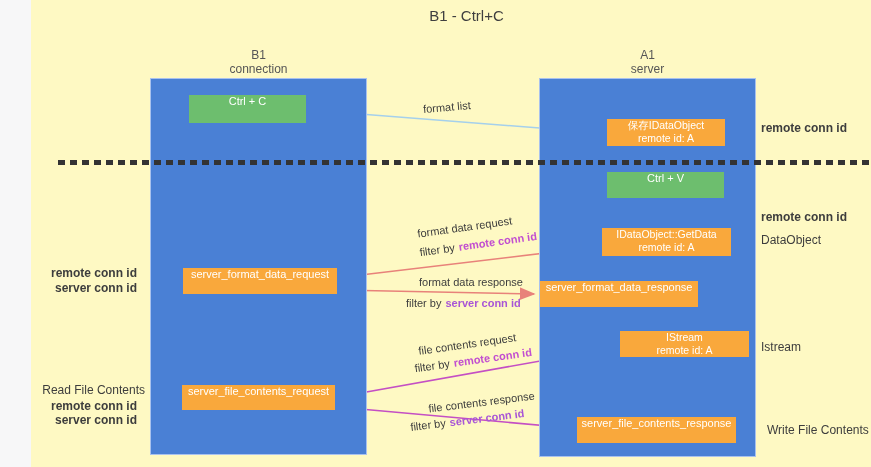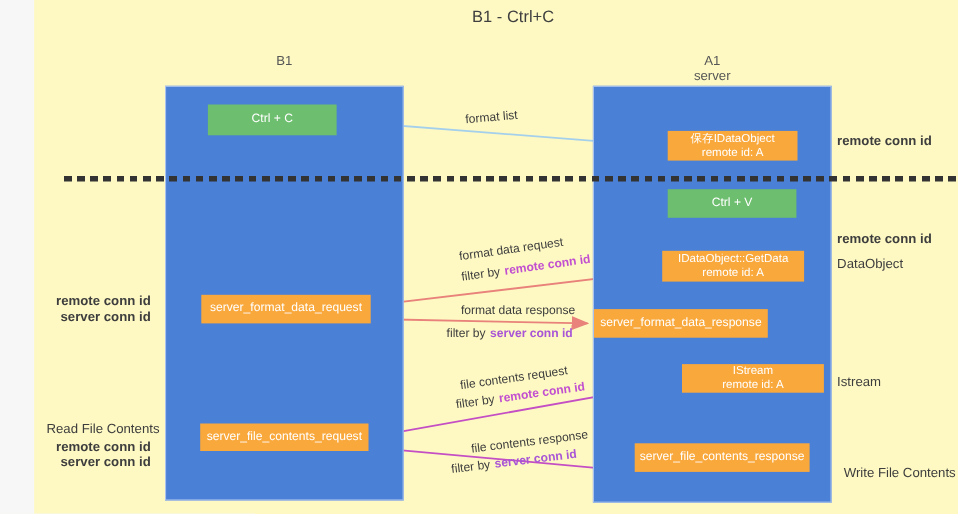--- a/index.html
+++ b/index.html
@@ -17,21 +17,21 @@
     position:absolute; top:48px; text-align:center;
     font-size:12px; color:#565656; line-height:1.2;
   }
   .lane { position:absolute; top:78px; width:217px; background:#4a80d5; border:1px solid #a9c2ee; box-sizing:border-box; }
   .dashes {
     position:absolute; left:27px; top:160px; width:818px; height:5px;
     background:repeating-linear-gradient(90deg,#333 0,#333 7px,transparent 7px,transparent 12px);
   }
   .box {
     position:absolute; display:flex; flex-direction:column;
-    align-items:center; justify-content:center;
+    align-items:center; 
     color:#fff; text-align:center; font-size:11px; line-height:1.25;
     box-sizing:border-box;
   }
   .box.two { font-size:10.5px; line-height:1.2; }
   .green  { background:#6dbe6e; }
   .orange { background:#f9a83c; }
   .lbl { position:absolute; font-size:11px; color:#3d3d3d; white-space:nowrap; }
   .r5 { transform:rotate(-5deg); }
   .r7 { transform:rotate(-7deg); }
   .r8 { transform:rotate(-8deg); }
@@ -71,20 +71,21 @@
     <line x1="588" y1="347" x2="313" y2="396" stroke="#c44fc4" stroke-width="1.6" marker-end="url(#mMagenta)"></line>
     <line x1="307" y1="407" x2="540" y2="428" stroke="#c44fc4" stroke-width="1.6" marker-end="url(#mMagenta)"></line>
   </svg>
 
   <div class="title">
     <div>B1 - Ctrl+C</div>
   </div>
 
   <div class="colHeader" style="left:119px;width:217px;">
     <div>B1</div>
+    <div>connection</div>
   </div>
   <div class="colHeader" style="left:508px;width:217px;">
     <div>A1</div>
     <div>server</div>
   </div>
 
   <div class="lane" style="left:119px;height:377px;"></div>
   <div class="lane" style="left:508px;height:379px;"></div>
 
   <div class="dashes"></div>
@@ -117,21 +118,21 @@
 
   <div class="box orange two" style="left:589px;top:331px;width:129px;height:26px;">
     <div>IStream</div>
     <div>remote id: A</div>
   </div>
 
   <div class="box orange" style="left:151px;top:385px;width:153px;height:25px;">
     <div>server_file_contents_request</div>
   </div>
 
-  <div class="box orange" style="left:546px;top:403px;width:159px;height:26px;">
+  <div class="box orange" style="left:546px;top:417px;width:159px;height:26px;">
     <div>server_file_contents_response</div>
   </div>
 
   <div class="lbl r5" style="left:392px;top:101px;">format list</div>
 
   <div class="lbl r8" style="left:386px;top:221px;">format data request</div>
   <div class="lbl r8" style="left:388px;top:238px;">
     <span>filter by</span><span class="b magenta gap">remote conn id</span>
   </div>
 

